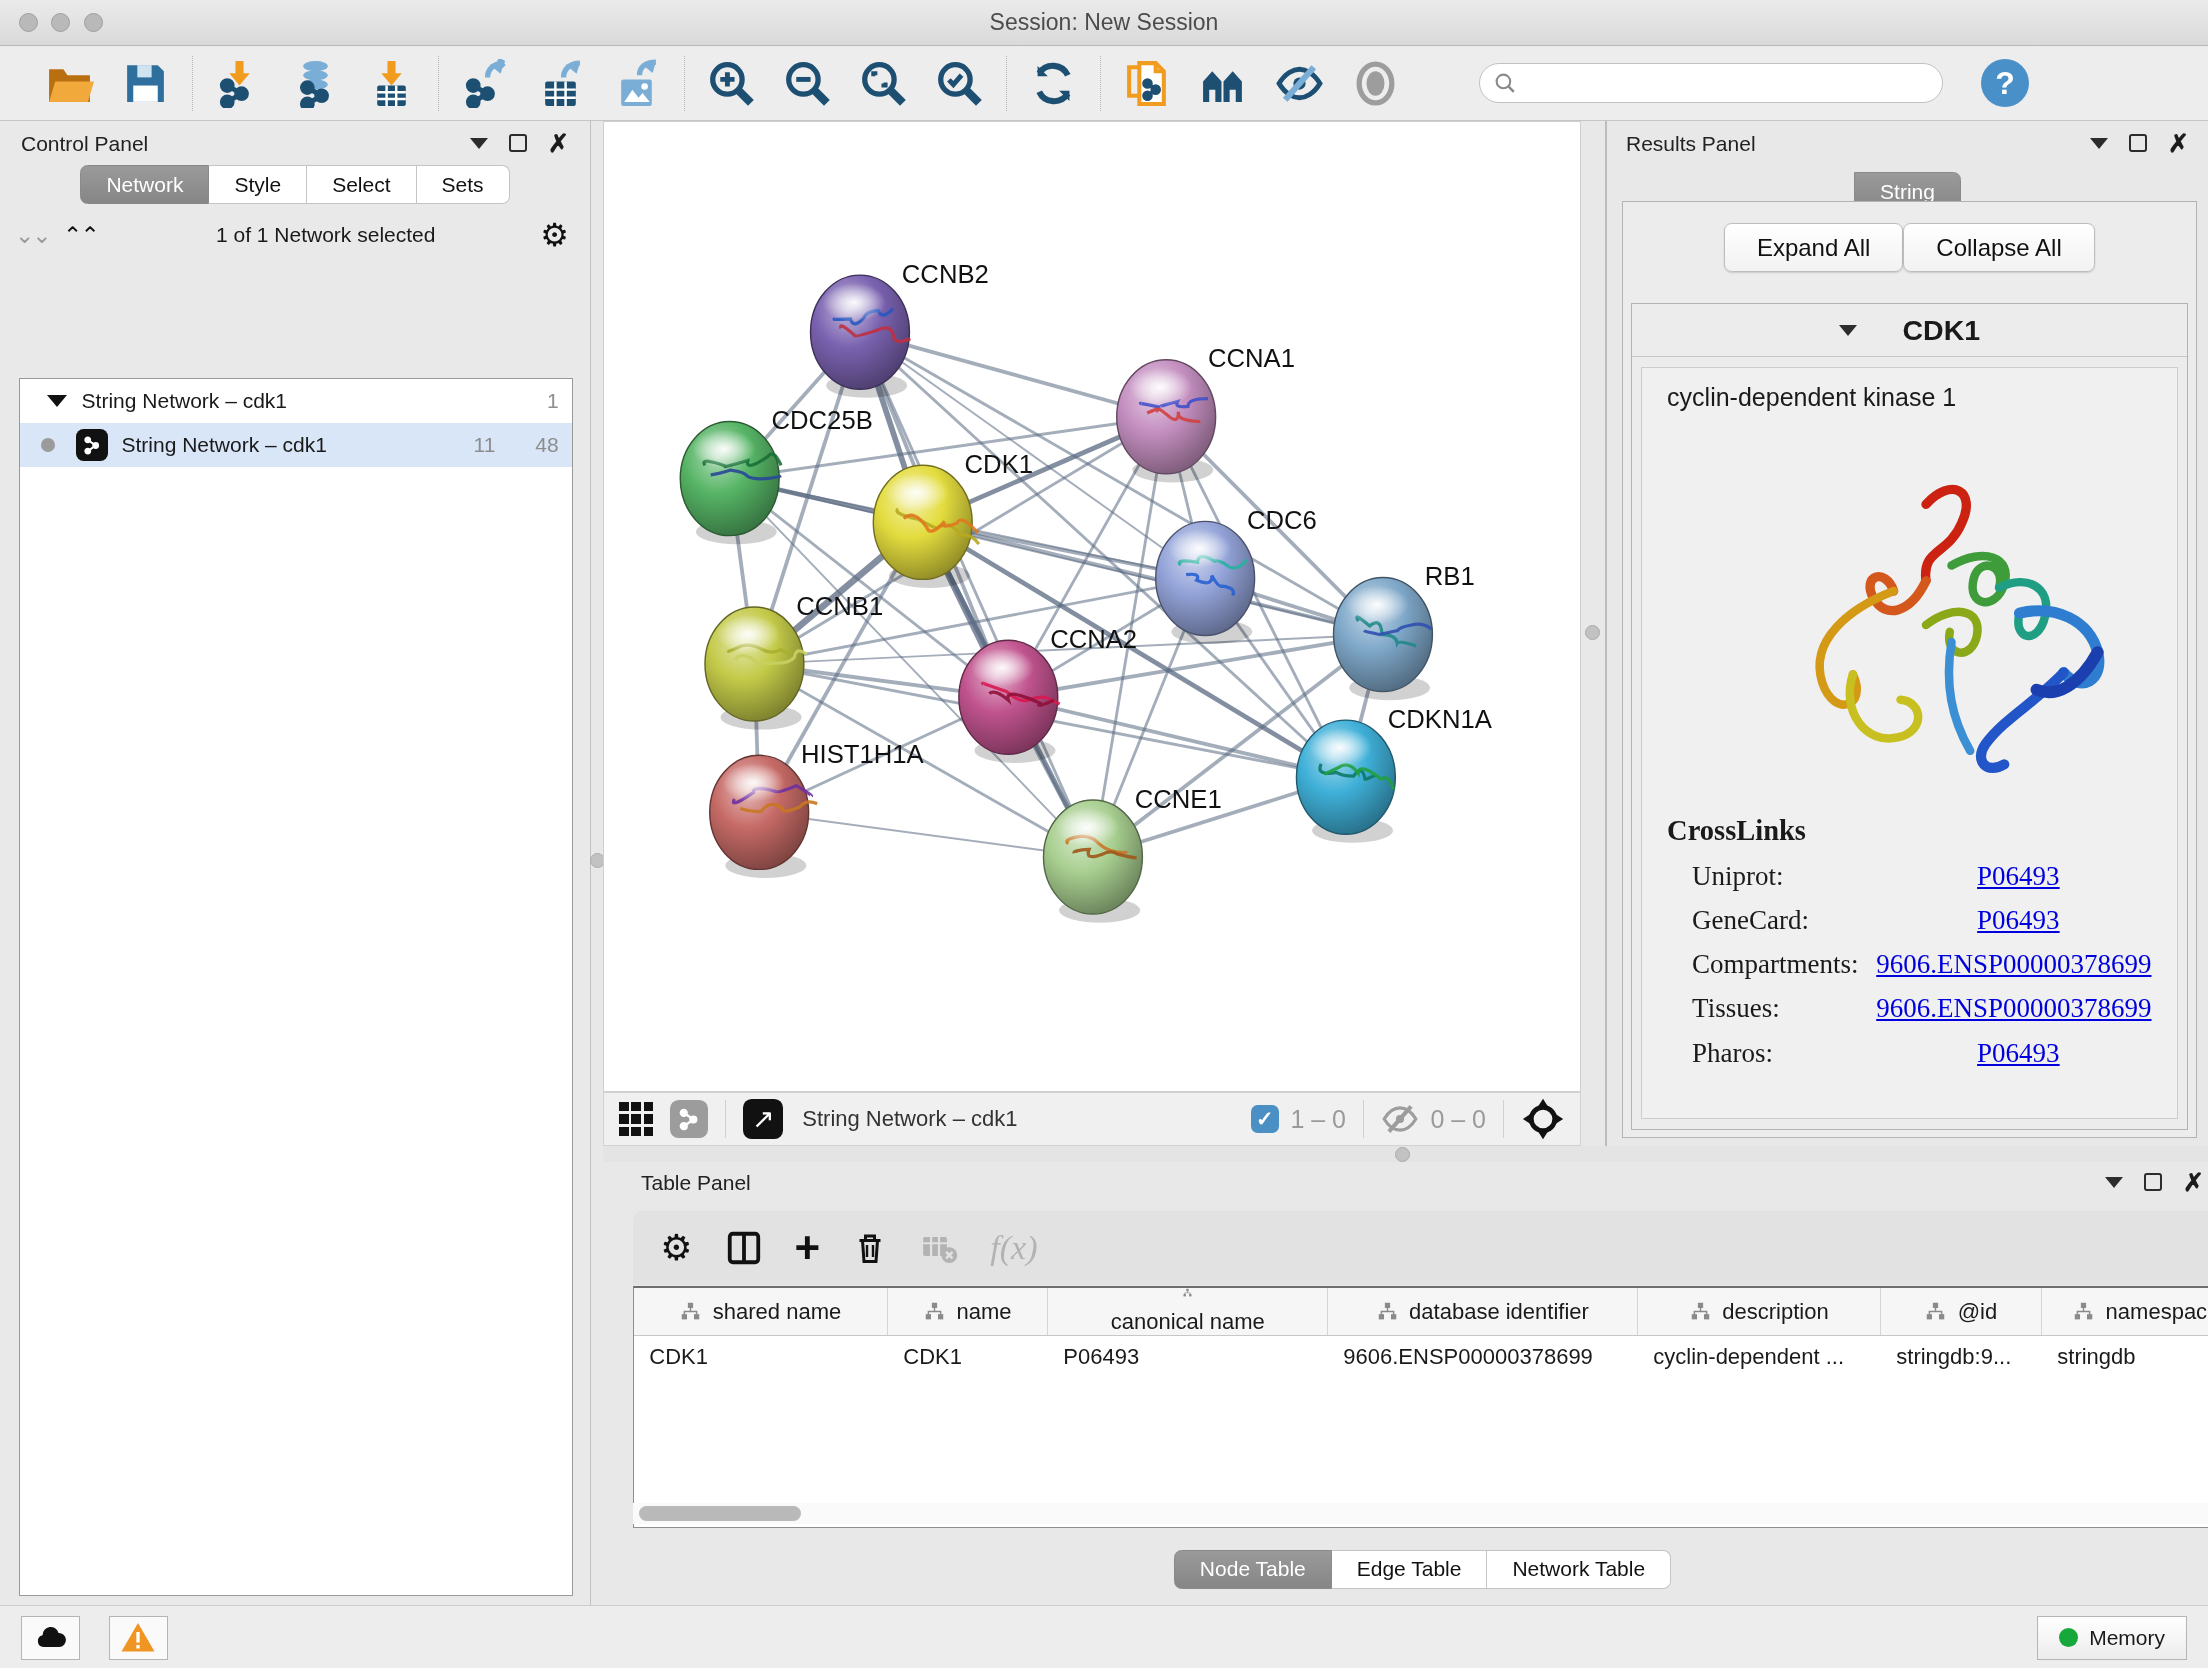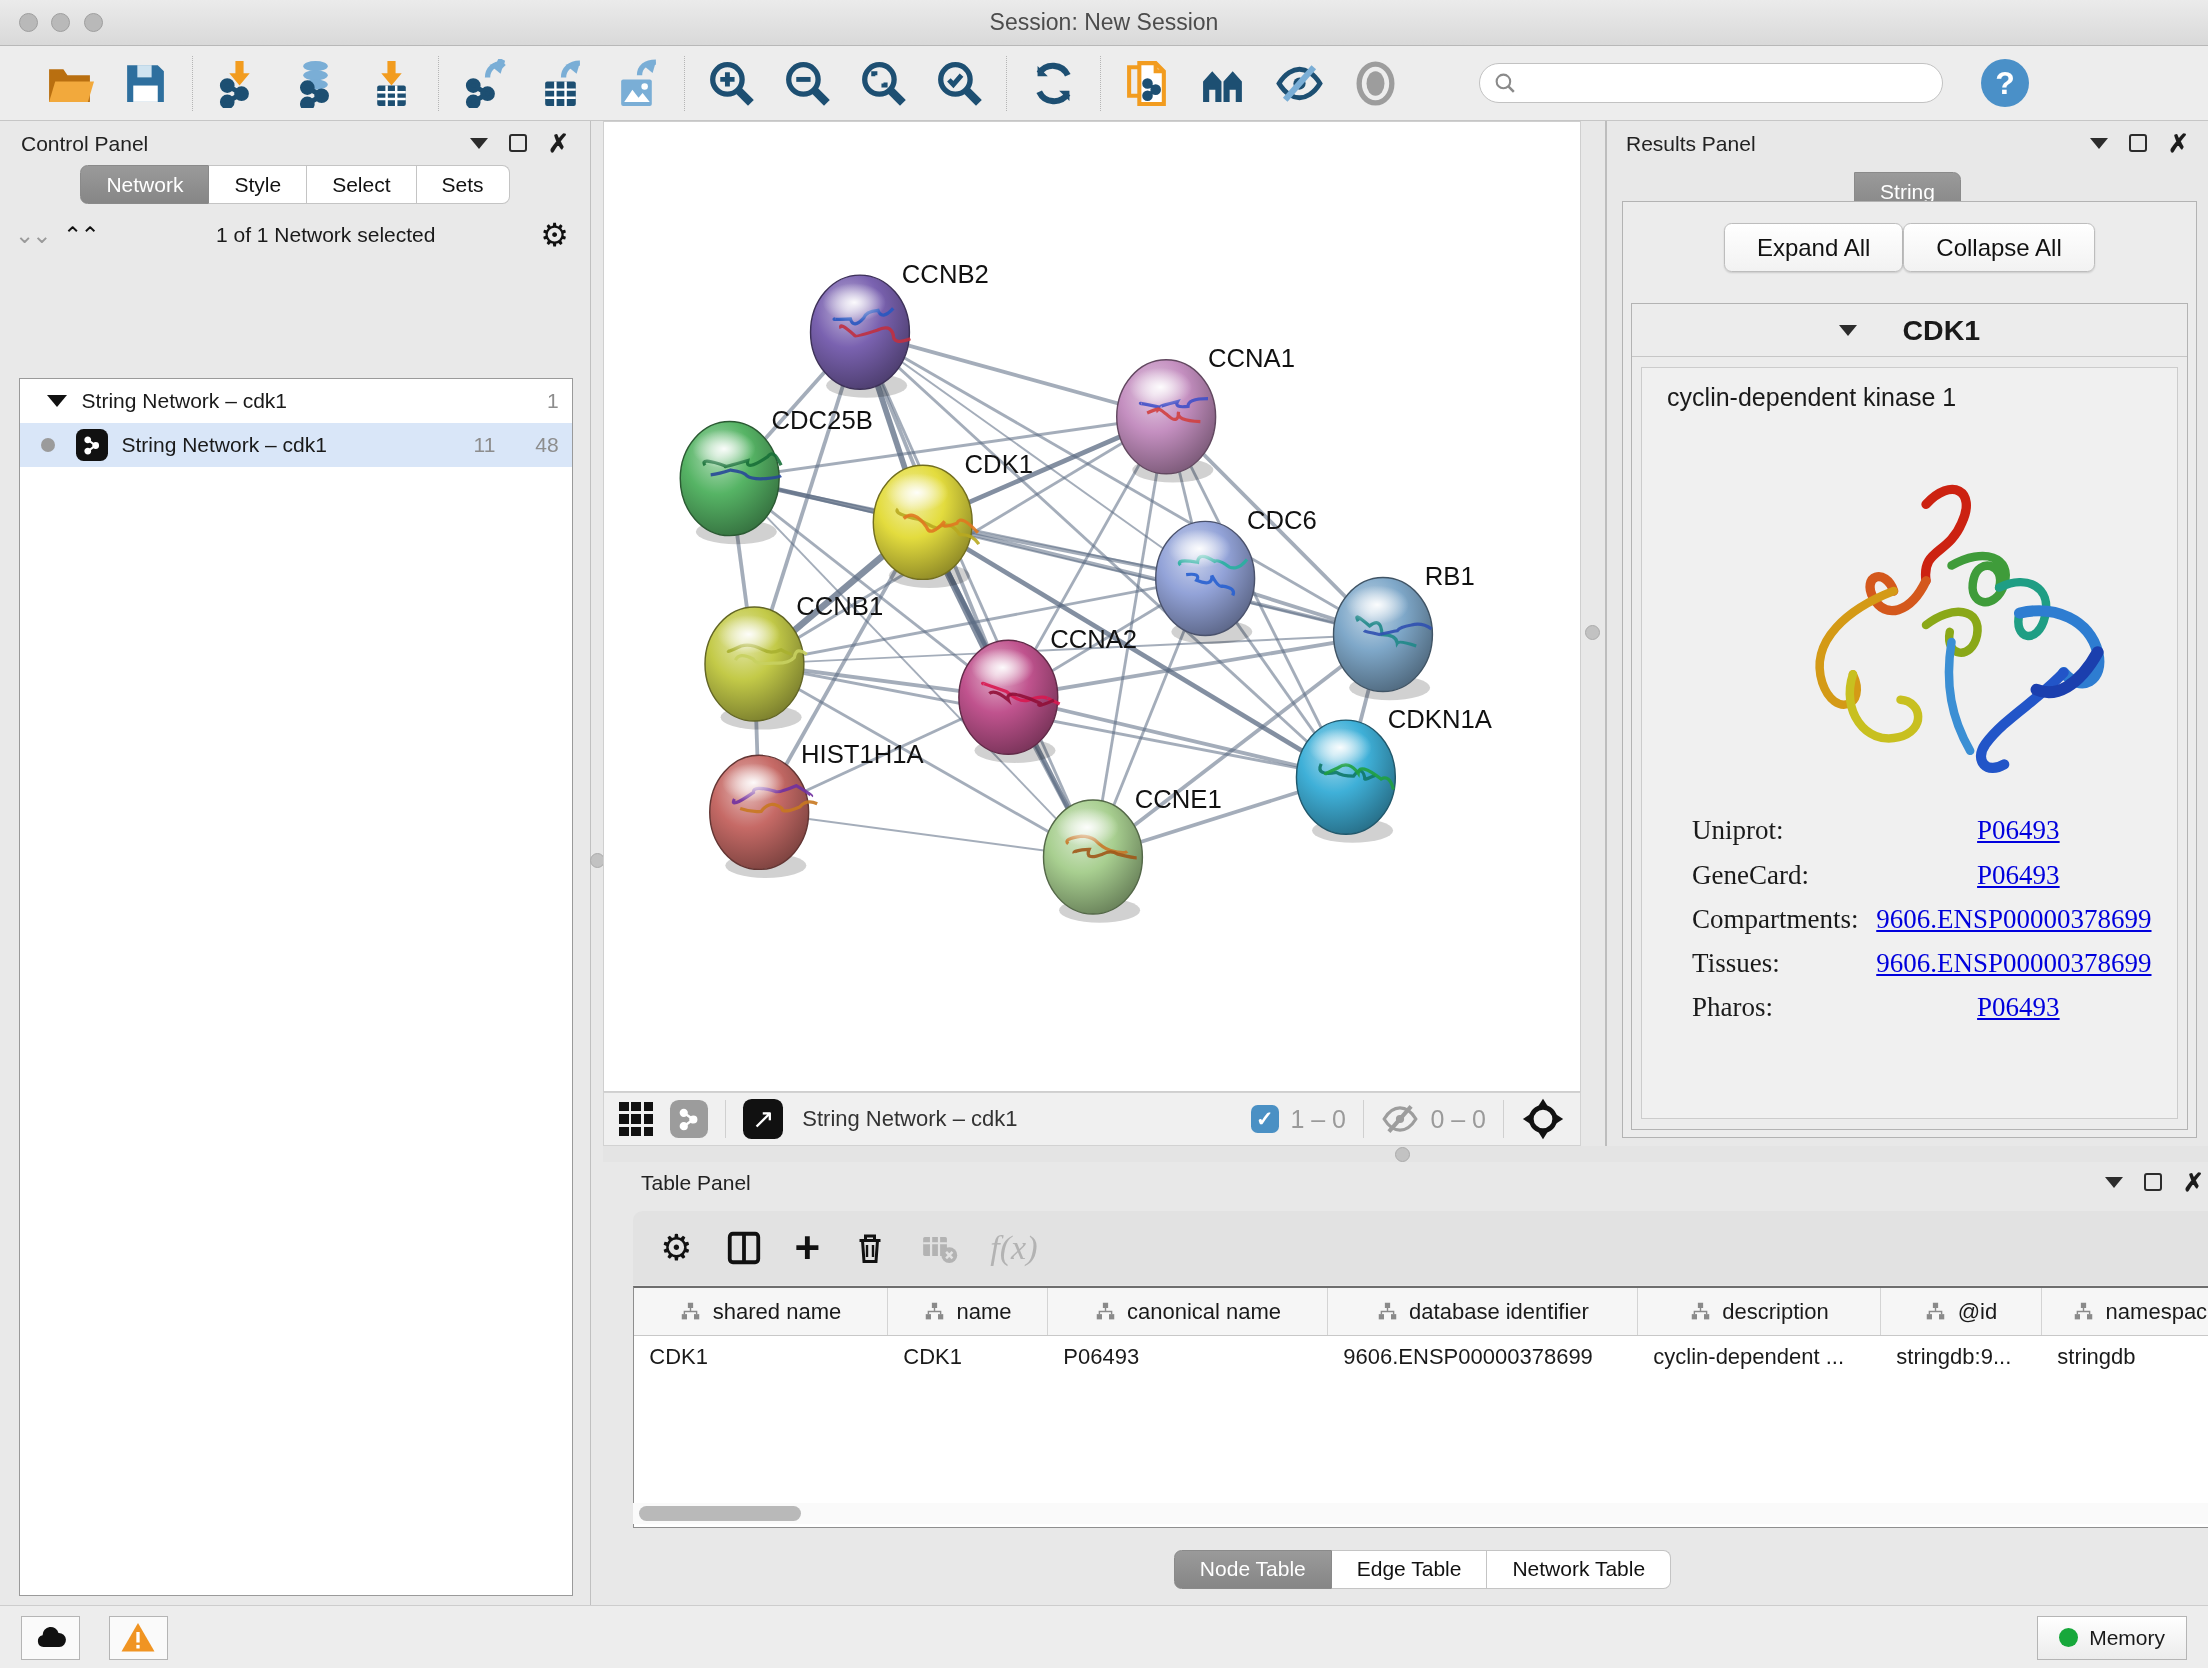--- a/index.html
+++ b/index.html
@@ -669,20 +669,21 @@
               <path d="M300,220 C330,196 366,200 360,232 C354,262 322,258 328,228" stroke="#8aa818" stroke-width="10"></path>
               <path d="M386,176 C420,160 448,176 440,210 C432,244 402,238 410,206" stroke="#1f9e84" stroke-width="10"></path>
               <path d="M410,206 C452,196 492,214 502,252 C510,286 482,300 462,276" stroke="#2e7dd1" stroke-width="13"></path>
               <path d="M462,276 C430,310 392,330 370,360 C356,380 372,396 392,384" stroke="#2255c8" stroke-width="12"></path>
               <path d="M502,252 C480,292 452,306 430,296" stroke="#1b3fae" stroke-width="14"></path>
               <path d="M330,240 C322,290 330,330 352,368" stroke="#3b8fd4" stroke-width="10"></path>
             </g>
           </svg>
         </div>
         <div class="crosslinks">
+          <h3>CrossLinks</h3>
           <div id="crosslink-rows">
               <div class="cl-row">
                 <span class="cl-label">Uniprot:</span>
                 <span class="cl-link">P06493</span>
               </div>
               <div class="cl-row">
                 <span class="cl-label">GeneCard:</span>
                 <span class="cl-link">P06493</span>
               </div>
               <div class="cl-row">
@@ -745,21 +746,21 @@
         </div>
         <div class="tp-hcell" style="width: 160px;">
           <svg width="21" height="21" viewBox="0 0 24 24">
             <rect x="9" y="2" width="6" height="6" fill="#8a8a8a"></rect>
             <rect x="2" y="15" width="6" height="6" fill="#8a8a8a"></rect>
             <rect x="16" y="15" width="6" height="6" fill="#8a8a8a"></rect>
             <path d="M12 8v4M5 15v-3h14v3" stroke="#8a8a8a" stroke-width="1.6" fill="none"></path>
           </svg>
           <span>name</span>
         </div>
-        <div class="tp-hcell" style="width: 280px;">
+        <div class="tp-hcell" style="width: 280px; flex-direction: column;">
           <svg width="21" height="21" viewBox="0 0 24 24">
             <rect x="9" y="2" width="6" height="6" fill="#8a8a8a"></rect>
             <rect x="2" y="15" width="6" height="6" fill="#8a8a8a"></rect>
             <rect x="16" y="15" width="6" height="6" fill="#8a8a8a"></rect>
             <path d="M12 8v4M5 15v-3h14v3" stroke="#8a8a8a" stroke-width="1.6" fill="none"></path>
           </svg>
           <span>canonical name</span>
         </div>
         <div class="tp-hcell" style="width: 310px;">
           <svg width="21" height="21" viewBox="0 0 24 24">

